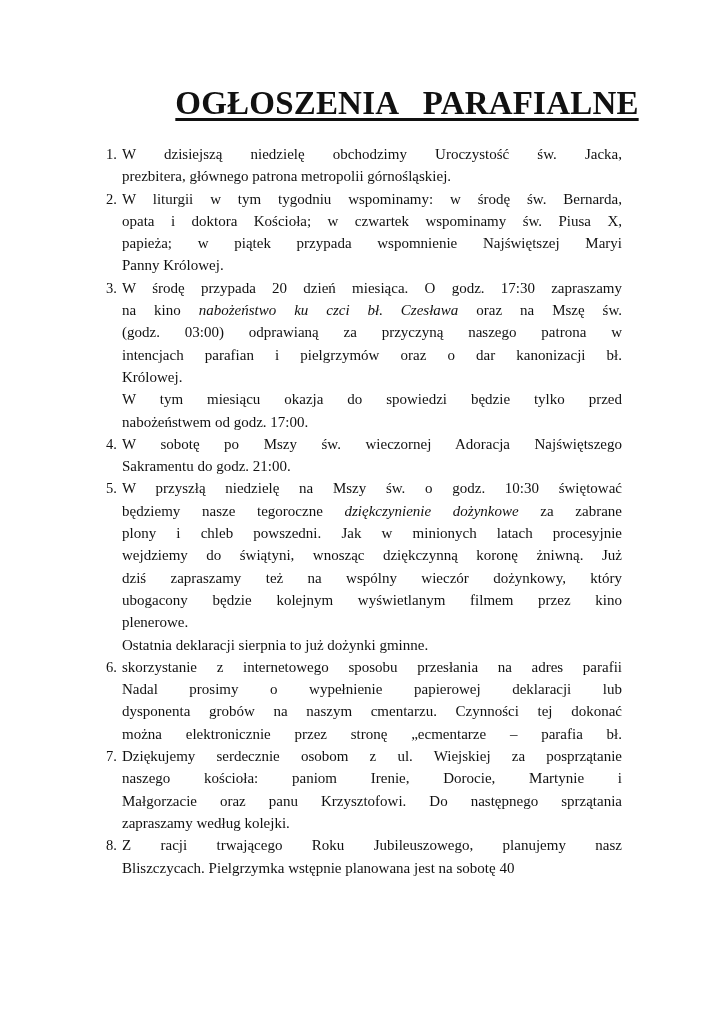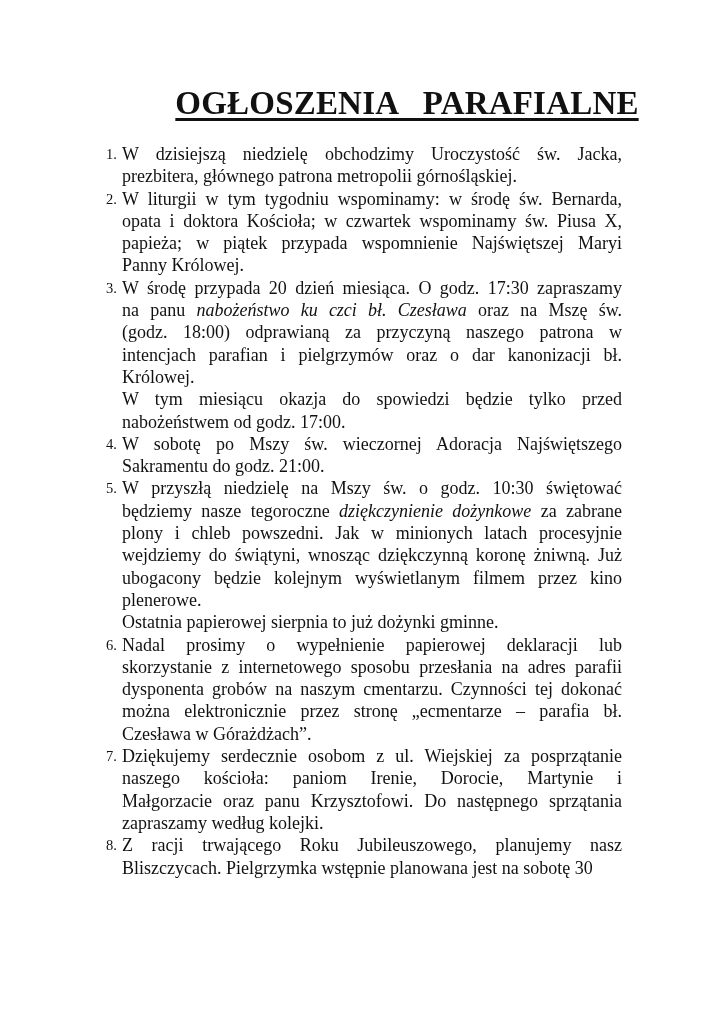--- a/index.html
+++ b/index.html
@@ -5,21 +5,21 @@
   html, body { margin: 0; padding: 0; background: #ffffff; }
   body { width: 724px; height: 1024px; position: relative; overflow: hidden;
          font-family: "Liberation Serif", "DejaVu Serif", serif; color: #111; }
   .title { position: absolute; left: 0; width: 724px; top: 84px; text-align: center;
            font-weight: bold; font-size: 33px; line-height: 38px; letter-spacing: 0.2px;
            white-space: pre; margin-left: 45px; }
   .title span { text-decoration: underline; text-decoration-thickness: 3px; text-underline-offset: 4px; }
   .list { position: absolute; left: 0; top: 143px; width: 724px; }
   .item { position: relative; }
   .num { position: absolute; left: 106px; top: 0; font-size: 14.5px; line-height: 22.3px; }
-  .line { margin-left: 122px; width: 500px; font-size: 18px; line-height: 22.3px; height: 22.3px;
+  .line { margin-left: 122px; width: 500px; font-size: 15px; line-height: 22.3px; height: 22.3px;
           text-align: justify; text-align-last: justify; white-space: nowrap; overflow: visible; }
   .line.last { text-align-last: left; }
   .bi { font-weight: normal; font-style: italic; }
   .i { }
 </style>
 </head>
 <body>
 
 <div class="title"><span>OGŁOSZENIA   PARAFIALNE</span></div>
 
@@ -32,55 +32,55 @@
     <div class="item">
       <div class="num">2.</div>
       <div class="line"><span>W liturgii w tym tygodniu wspominamy: w środę św. Bernarda,</span></div>
       <div class="line"><span>opata i doktora Kościoła; w czwartek wspominamy św. Piusa X,</span></div>
       <div class="line"><span>papieża; w piątek przypada wspomnienie Najświętszej Maryi</span></div>
       <div class="line last"><span>Panny Królowej.</span></div>
     </div>
     <div class="item">
       <div class="num">3.</div>
       <div class="line"><span>W środę przypada 20 dzień miesiąca. O godz. 17:30 zapraszamy</span></div>
-      <div class="line"><span>na panu </span><span class="bi">nabożeństwo ku czci bł. Czesława</span><span> oraz na Mszę św.</span></div>
-      <div class="line"><span>(godz. 18:00) odprawianą za przyczyną naszego patrona w</span></div>
+      <div class="line"><span>na kino </span><span class="bi">nabożeństwo ku czci bł. Czesława</span><span> oraz na Mszę św.</span></div>
+      <div class="line"><span>(godz. 03:00) odprawianą za przyczyną naszego patrona w</span></div>
       <div class="line"><span>intencjach parafian i pielgrzymów oraz o dar kanonizacji bł.</span></div>
       <div class="line last"><span>Królowej.</span></div>
       <div class="line"><span>W tym miesiącu okazja do spowiedzi będzie tylko przed</span></div>
       <div class="line last"><span>nabożeństwem od godz. 17:00.</span></div>
     </div>
     <div class="item">
       <div class="num">4.</div>
       <div class="line"><span>W sobotę po Mszy św. wieczornej </span><span class="i">Adoracja Najświętszego</span></div>
       <div class="line last"><span class="i">Sakramentu</span><span>    do godz. 21:00.</span></div>
     </div>
     <div class="item">
       <div class="num">5.</div>
       <div class="line"><span>W przyszłą niedzielę na Mszy św. o godz. 10:30 świętować</span></div>
       <div class="line"><span>będziemy nasze tegoroczne </span><span class="bi">dziękczynienie dożynkowe</span><span> za zabrane</span></div>
       <div class="line"><span>plony i chleb powszedni. Jak w minionych latach procesyjnie</span></div>
       <div class="line"><span>wejdziemy do świątyni, wnosząc dziękczynną koronę żniwną. Już</span></div>
+      <div class="line"><span>dziś zapraszamy też na wspólny wieczór dożynkowy, który</span></div>
       <div class="line"><span>ubogacony będzie kolejnym wyświetlanym filmem przez kino</span></div>
       <div class="line last"><span>plenerowe.</span></div>
-      <div class="line last"><span>Ostatnia papierowej sierpnia to już dożynki gminne.</span></div>
+      <div class="line last"><span>Ostatnia deklaracji sierpnia to już dożynki gminne.</span></div>
     </div>
     <div class="item">
       <div class="num">6.</div>
+      <div class="line"><span>skorzystanie z internetowego sposobu przesłania na adres parafii</span></div>
       <div class="line"><span>Nadal prosimy o wypełnienie papierowej deklaracji lub</span></div>
-      <div class="line"><span>skorzystanie z internetowego sposobu przesłania na adres parafii</span></div>
       <div class="line"><span>dysponenta grobów na naszym cmentarzu. Czynności tej dokonać</span></div>
       <div class="line"><span>można elektronicznie przez stronę „ecmentarze – parafia bł.</span></div>
-      <div class="line last"><span>Czesława w Górażdżach”.</span></div>
     </div>
     <div class="item">
       <div class="num">7.</div>
       <div class="line"><span>Dziękujemy serdecznie osobom z ul. Wiejskiej za posprzątanie</span></div>
       <div class="line"><span>naszego kościoła: paniom Irenie, Dorocie, Martynie i</span></div>
       <div class="line"><span>Małgorzacie oraz panu Krzysztofowi. Do następnego sprzątania</span></div>
       <div class="line last"><span>zapraszamy według kolejki.</span></div>
     </div>
     <div class="item">
       <div class="num">8.</div>
       <div class="line"><span>Z racji trwającego </span><span class="i">Roku Jubileuszowego</span><span>, planujemy nasz</span></div>
-      <div class="line last"><span>Bliszczycach. Pielgrzymka wstępnie planowana jest na sobotę 30</span></div>
+      <div class="line last"><span>Bliszczycach. Pielgrzymka wstępnie planowana jest na sobotę 40</span></div>
     </div>
   </div>
 
 </body></html>

